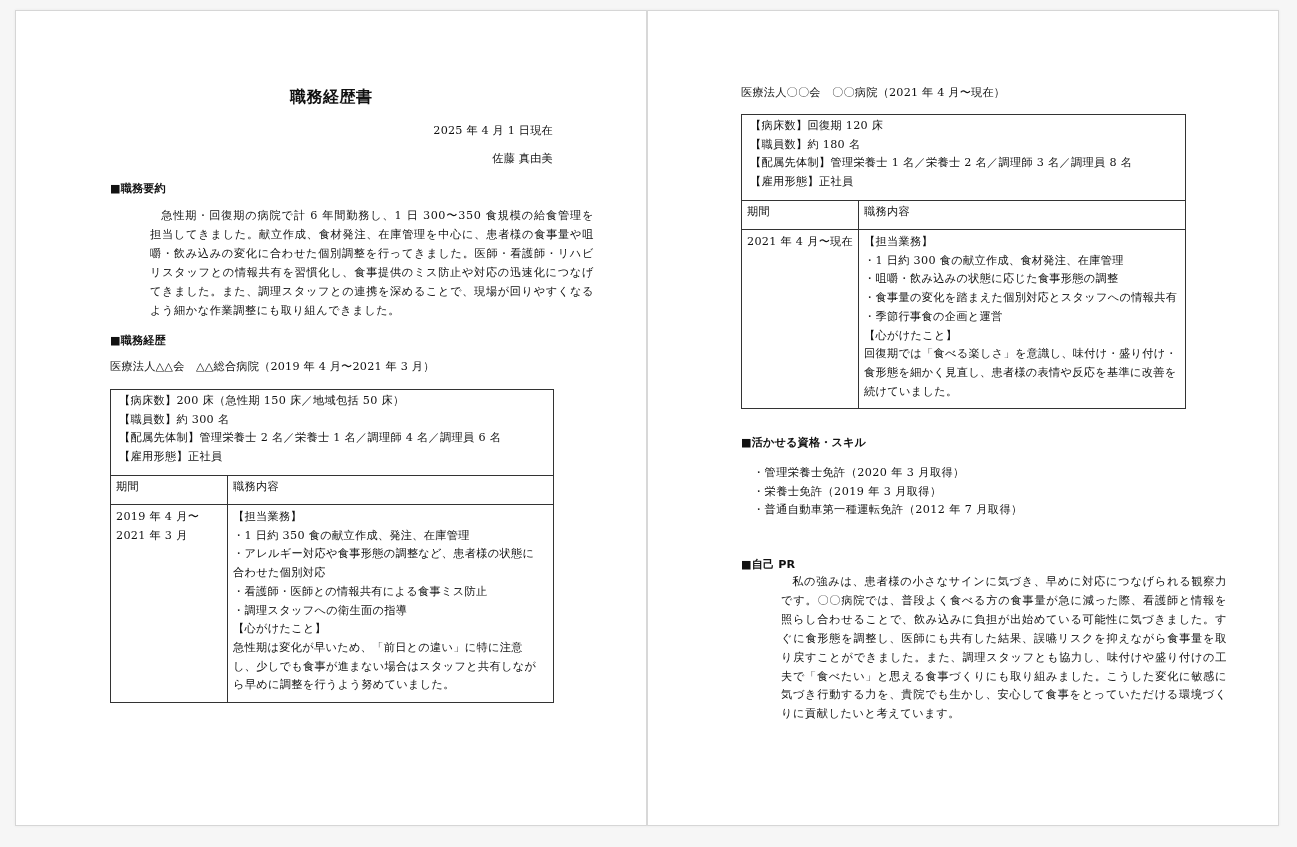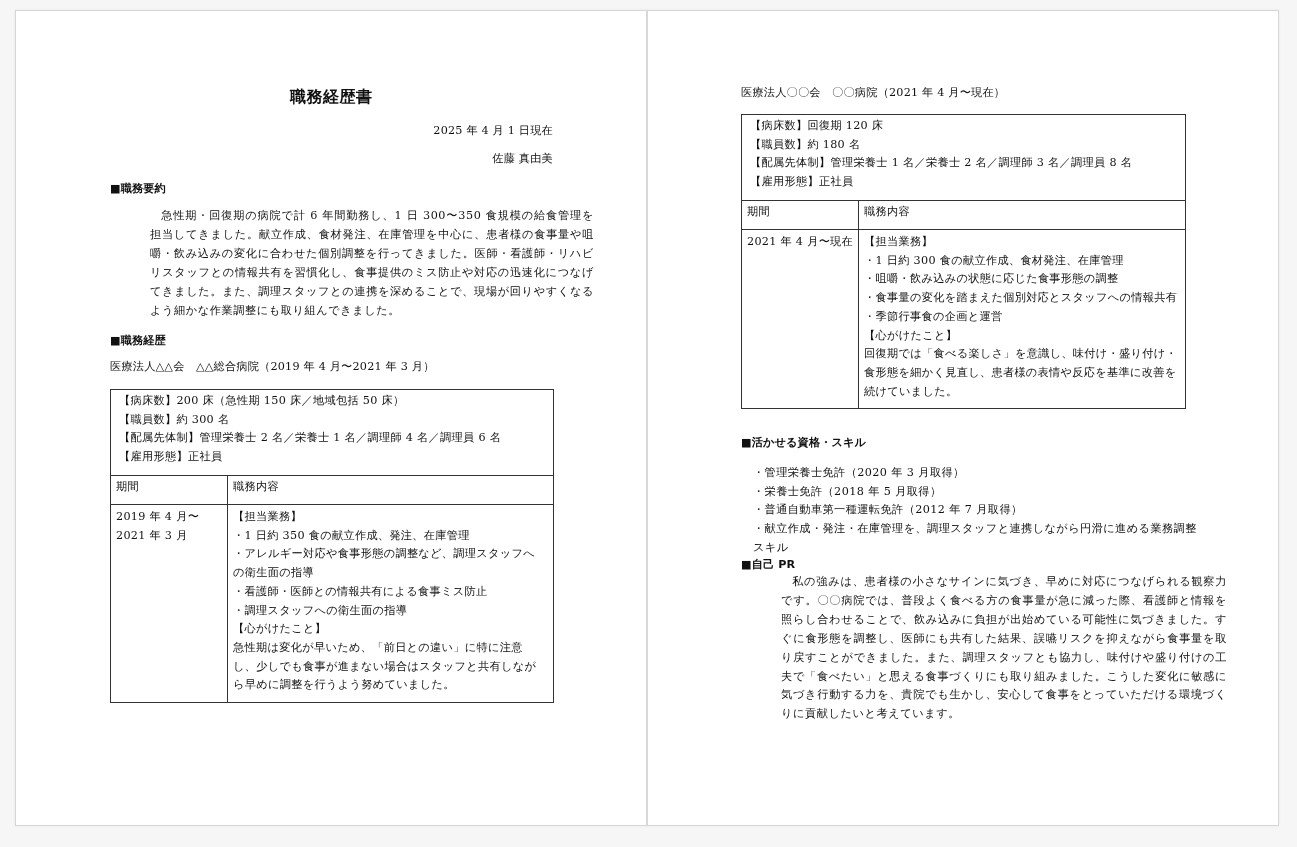--- a/index.html
+++ b/index.html
@@ -61,21 +61,21 @@
       <td style="width:111px;">期間</td>
       <td>職務内容</td>
     </tr>
     <tr style="height:198px;">
       <td class="cell-period">
         <span class="wrap" style="width:100px;">2019 年 4 月〜2021 年 3 月</span>
       </td>
       <td class="cell-content">
         <span class="line">【担当業務】</span>
         <span class="line">・1 日約 350 食の献立作成、発注、在庫管理</span>
-        <span class="wrap" style="width:312px;">・アレルギー対応や食事形態の調整など、調理スタッフへの衛生面の指導</span>
+        <span class="wrap" style="width:312px;">・アレルギー対応や食事形態の調整など、患者様の状態に合わせた個別対応</span>
         <span class="line">・看護師・医師との情報共有による食事ミス防止</span>
         <span class="line">・調理スタッフへの衛生面の指導</span>
         <span class="line">【心がけたこと】</span>
         <span class="wrap" style="width:312px;">急性期は変化が早いため、「前日との違い」に特に注意し、少しでも食事が進まない場合はスタッフと共有しながら早めに調整を行うよう努めていました。</span>
       </td>
     </tr>
   </tbody>
     </table>
 </div>
 
@@ -109,20 +109,19 @@
         <span class="line">【心がけたこと】</span>
         <span class="wrap" style="width:314px;">回復期では「食べる楽しさ」を意識し、味付け・盛り付け・食形態を細かく見直し、患者様の表情や反応を基準に改善を続けていました。</span>
       </td>
     </tr>
   </tbody>
     </table>
 
   <div class="abs h" style="left:741px; top:435px;">■活かせる資格・スキル</div>
   <ul class="skills" style="left:741px; top:452px; width:446px;">
     <li>・管理栄養士免許（2020 年 3 月取得）</li>
-    <li>・栄養士免許（2018 年 5 月取得）</li>
+    <li>・栄養士免許（2019 年 3 月取得）</li>
     <li>・普通自動車第一種運転免許（2012 年 7 月取得）</li>
-    <li>・献立作成・発注・在庫管理を、調理スタッフと連携しながら円滑に進める業務調整スキル</li>
   </ul>
 
   <div class="abs h" style="left:741px; top:557px;">■自己 PR</div>
   <div class="para" style="left:741px; top:573px; width:446px;"><span class="ind"></span><span>私の強みは、患者様の小さなサインに気づき、早めに対応につなげられる観察力です。〇〇病院では、普段よく食べる方の食事量が急に減った際、看護師と情報を照らし合わせることで、飲み込みに負担が出始めている可能性に気づきました。すぐに食形態を調整し、医師にも共有した結果、誤嚥リスクを抑えながら食事量を取り戻すことができました。また、調理スタッフとも協力し、味付けや盛り付けの工夫で「食べたい」と思える食事づくりにも取り組みました。こうした変化に敏感に気づき行動する力を、貴院でも生かし、安心して食事をとっていただける環境づくりに貢献したいと考えています。</span></div>
 </div>
 
 </body></html>

